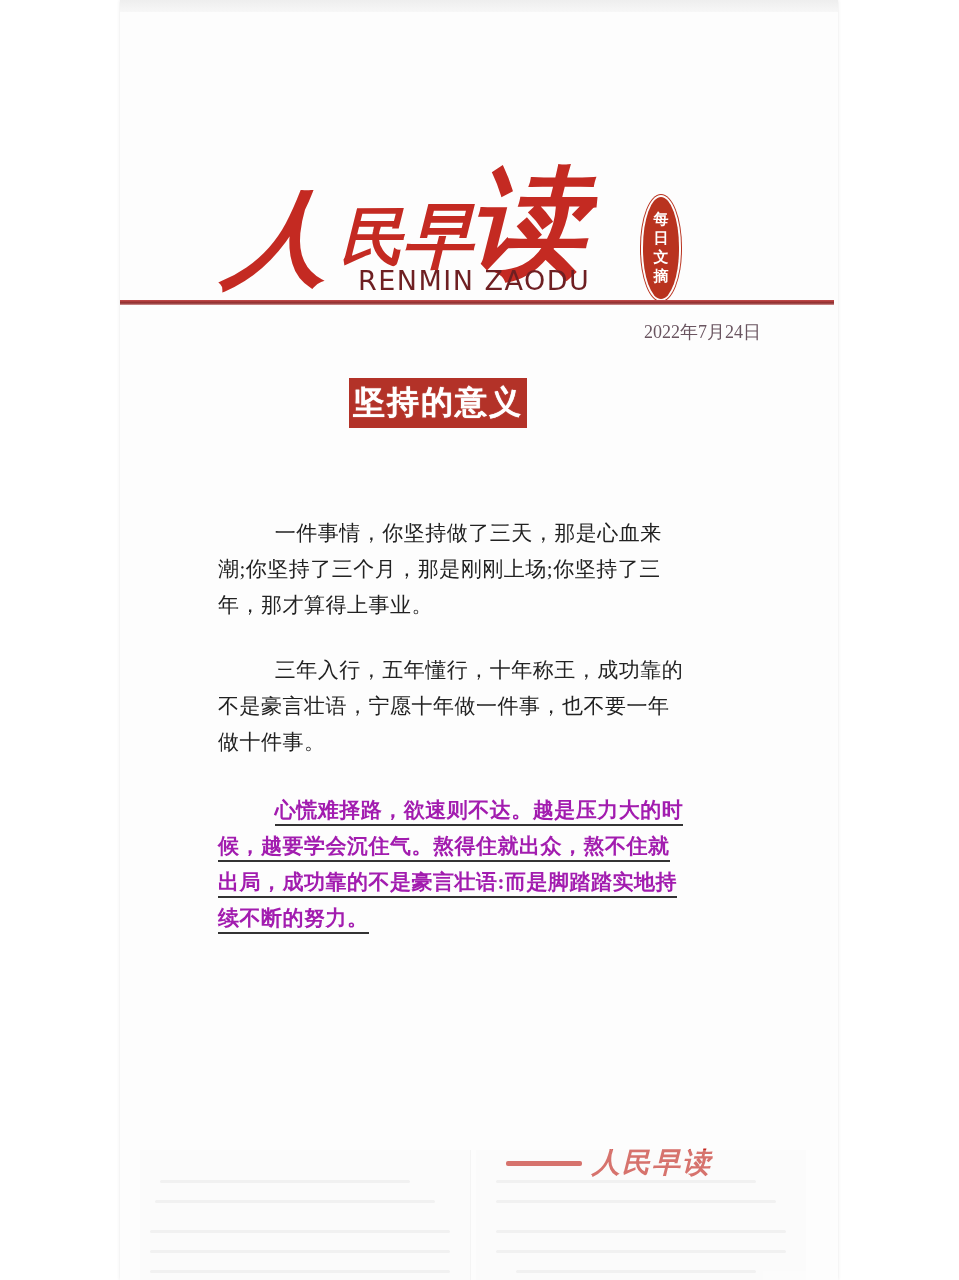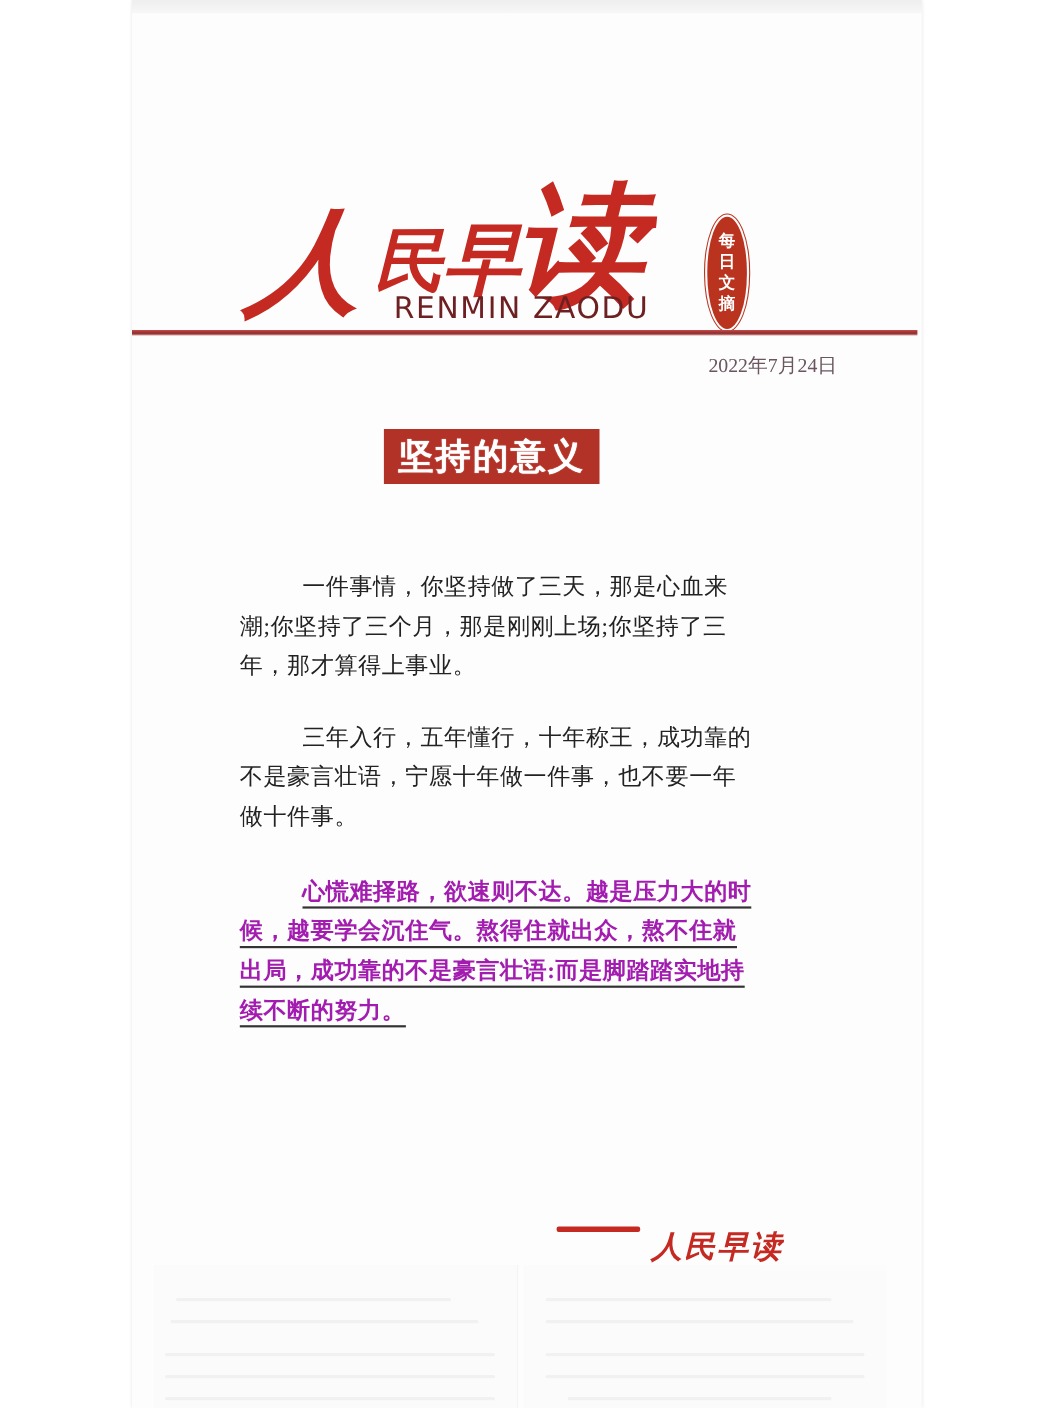--- a/index.html
+++ b/index.html
@@ -38,39 +38,38 @@
   .seal span { color:#fff; font-family:"DejaVu Sans", sans-serif; font-size:15px; font-weight:bold; line-height:19px; }
   .rule {
     position:absolute; left:120px; top:300px; width:714px; height:5px;
     background:linear-gradient(#c64a4a, #8c2d2d 60%, #d59a9a);
   }
   .date {
     position:absolute; left:596px; top:320px; font-family:"Liberation Serif", serif;
     font-size:18px; color:#6a5560;margin-left:48px;
   }
   .title-box {
-    position:absolute; left:349px; top:378px; width:196px; height:50px;
+    position:absolute; left:349px; top:378px; width:178px; height:50px;
     background:#b33228; color:#fff; display:flex; align-items:center; justify-content:center;
     font-family:"DejaVu Sans", sans-serif; font-weight:bold; font-size:32px; letter-spacing:2px;
     text-shadow: 0 0 1px #fff;
-    margin-top: 12px;
   }
   .body-text {
     position:absolute; left:218px; width:468px; color:#222;
     font-family:Liberation Serif, serif; font-size:21px; line-height:36px;
     text-indent:2.7em; letter-spacing:0.5px; margin:0;
   }
   .p1 { top:515px; }
   .p2 { top:652px; }
   .p3 { top:792px; font-weight:bold; color:#a21caf; }
   .p3 span {
     border-bottom:2px solid #333; padding-bottom:2px;
   }
   .sign {
-    position:absolute; left:506px; top:1115px; display:flex; gap:10px;
+    position:absolute; left:506px; top:1144px; display:flex; align-items:center; gap:10px;
   }
   .sign-dash { width:76px; height:5px; background:#c42a22; border-radius:2px; }
   .sign-text {
     font-family:"DejaVu Serif", serif; font-weight:bold; font-style:italic;
     color:#c42a22; font-size:28px; letter-spacing:2px;
   }
   .book {
     position:absolute; left:140px; top:1150px; width:680px; height:130px; opacity:0.35;
   }
   .book .leaf { position:absolute; top:0; width:330px; height:130px; background:#fafafa; }

